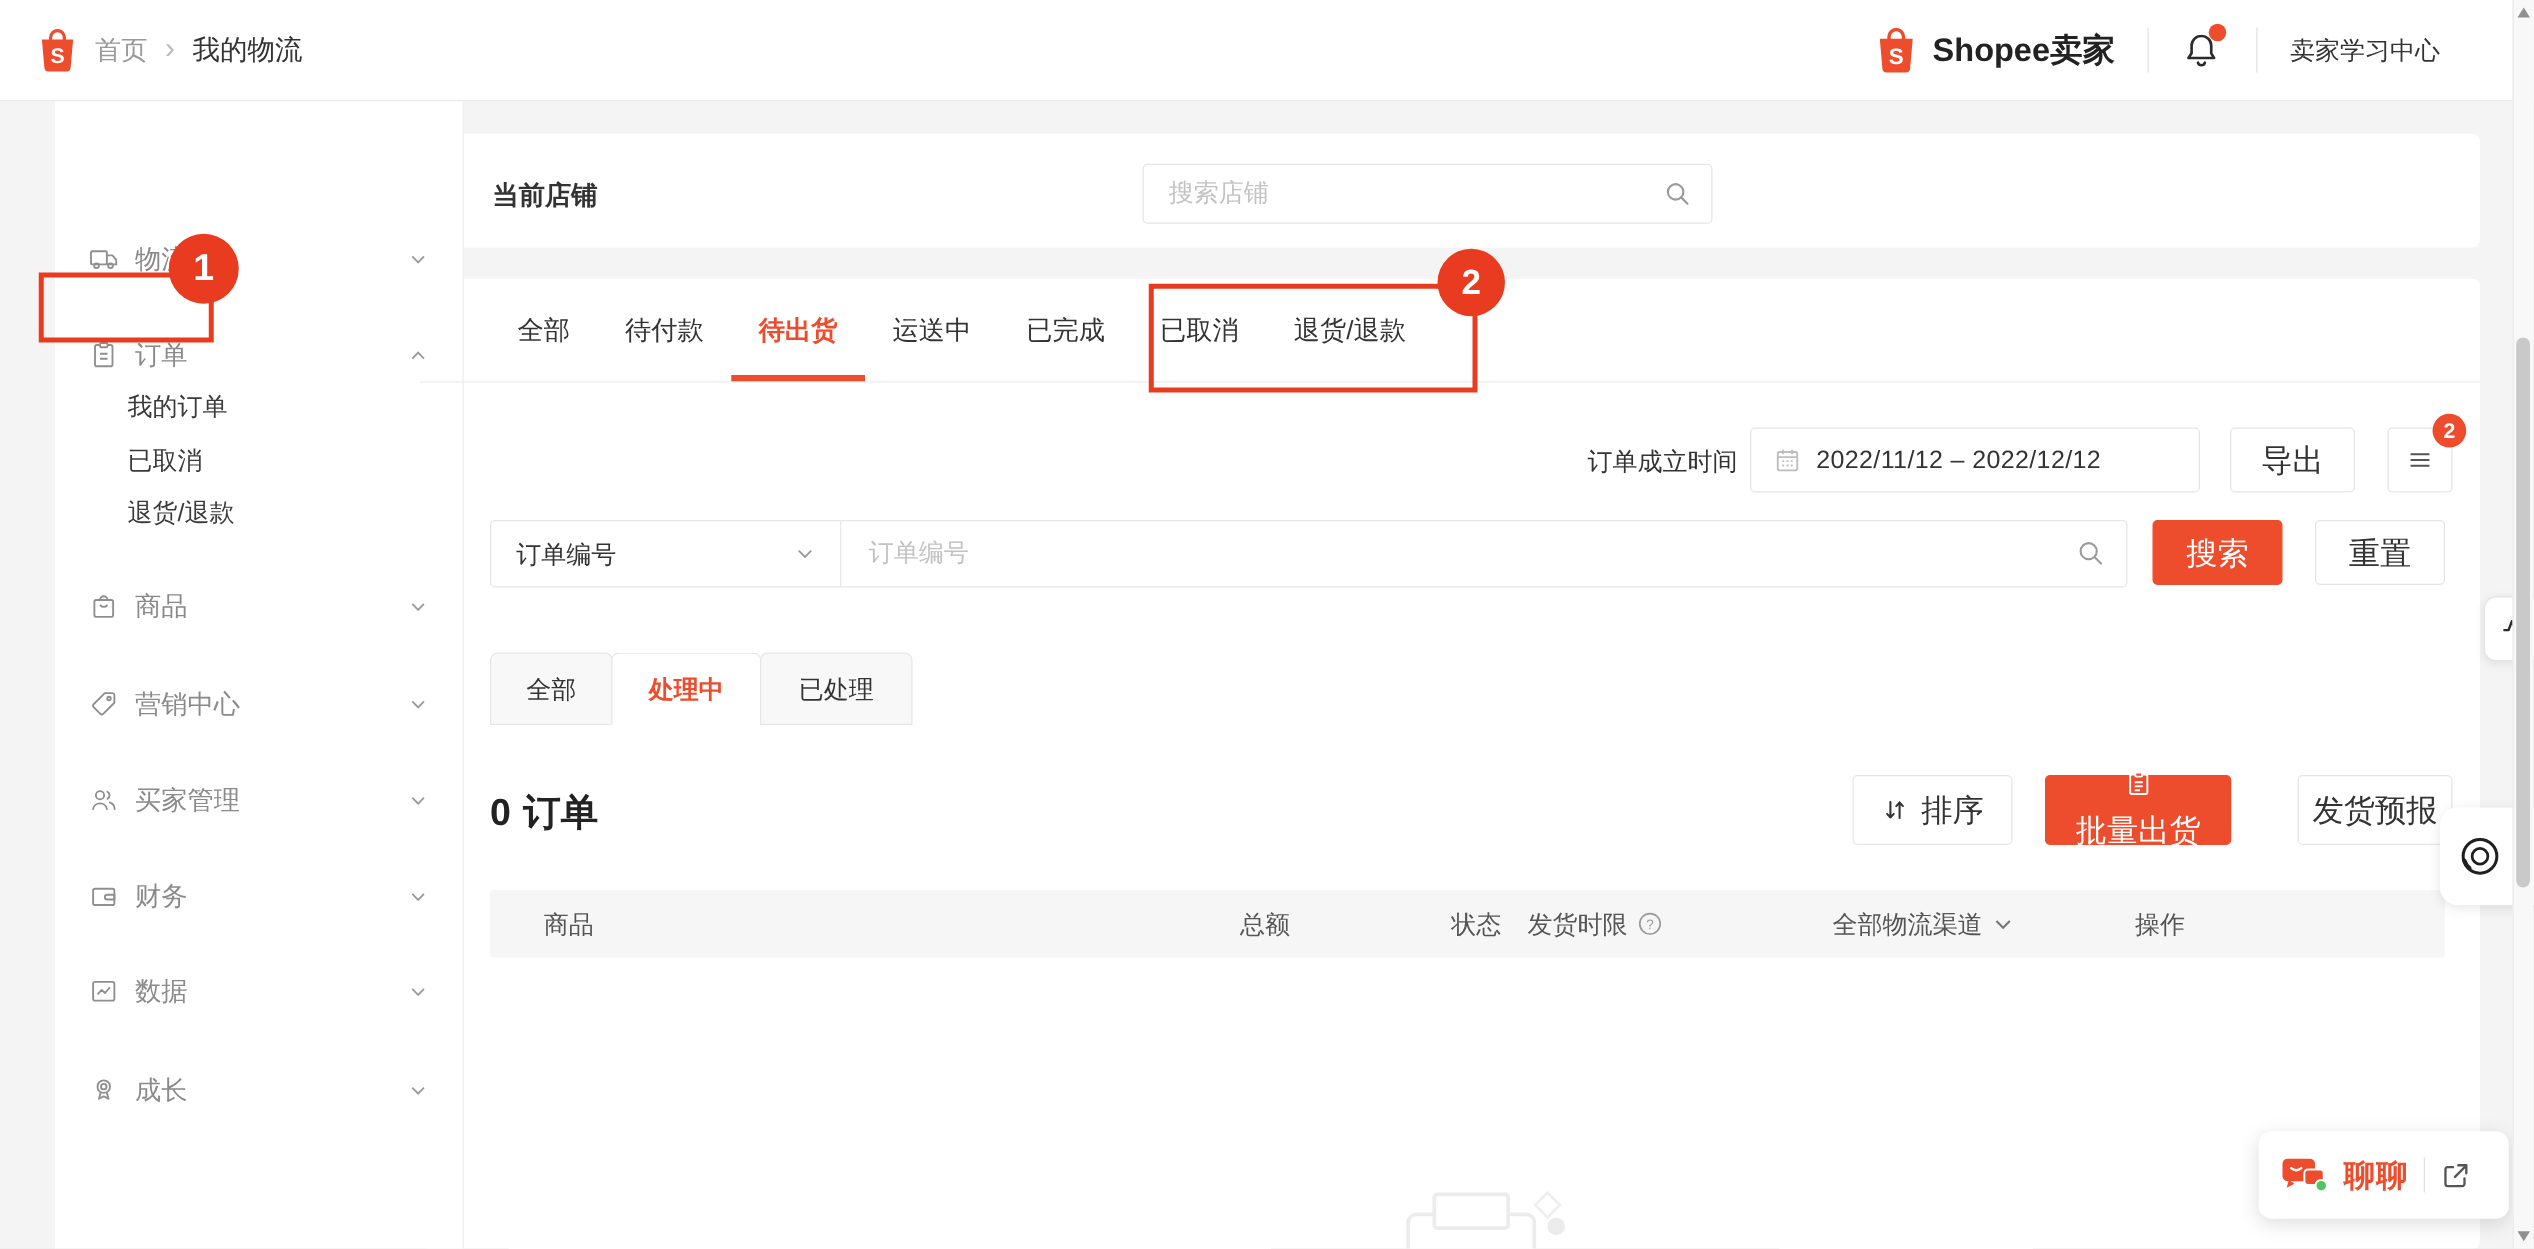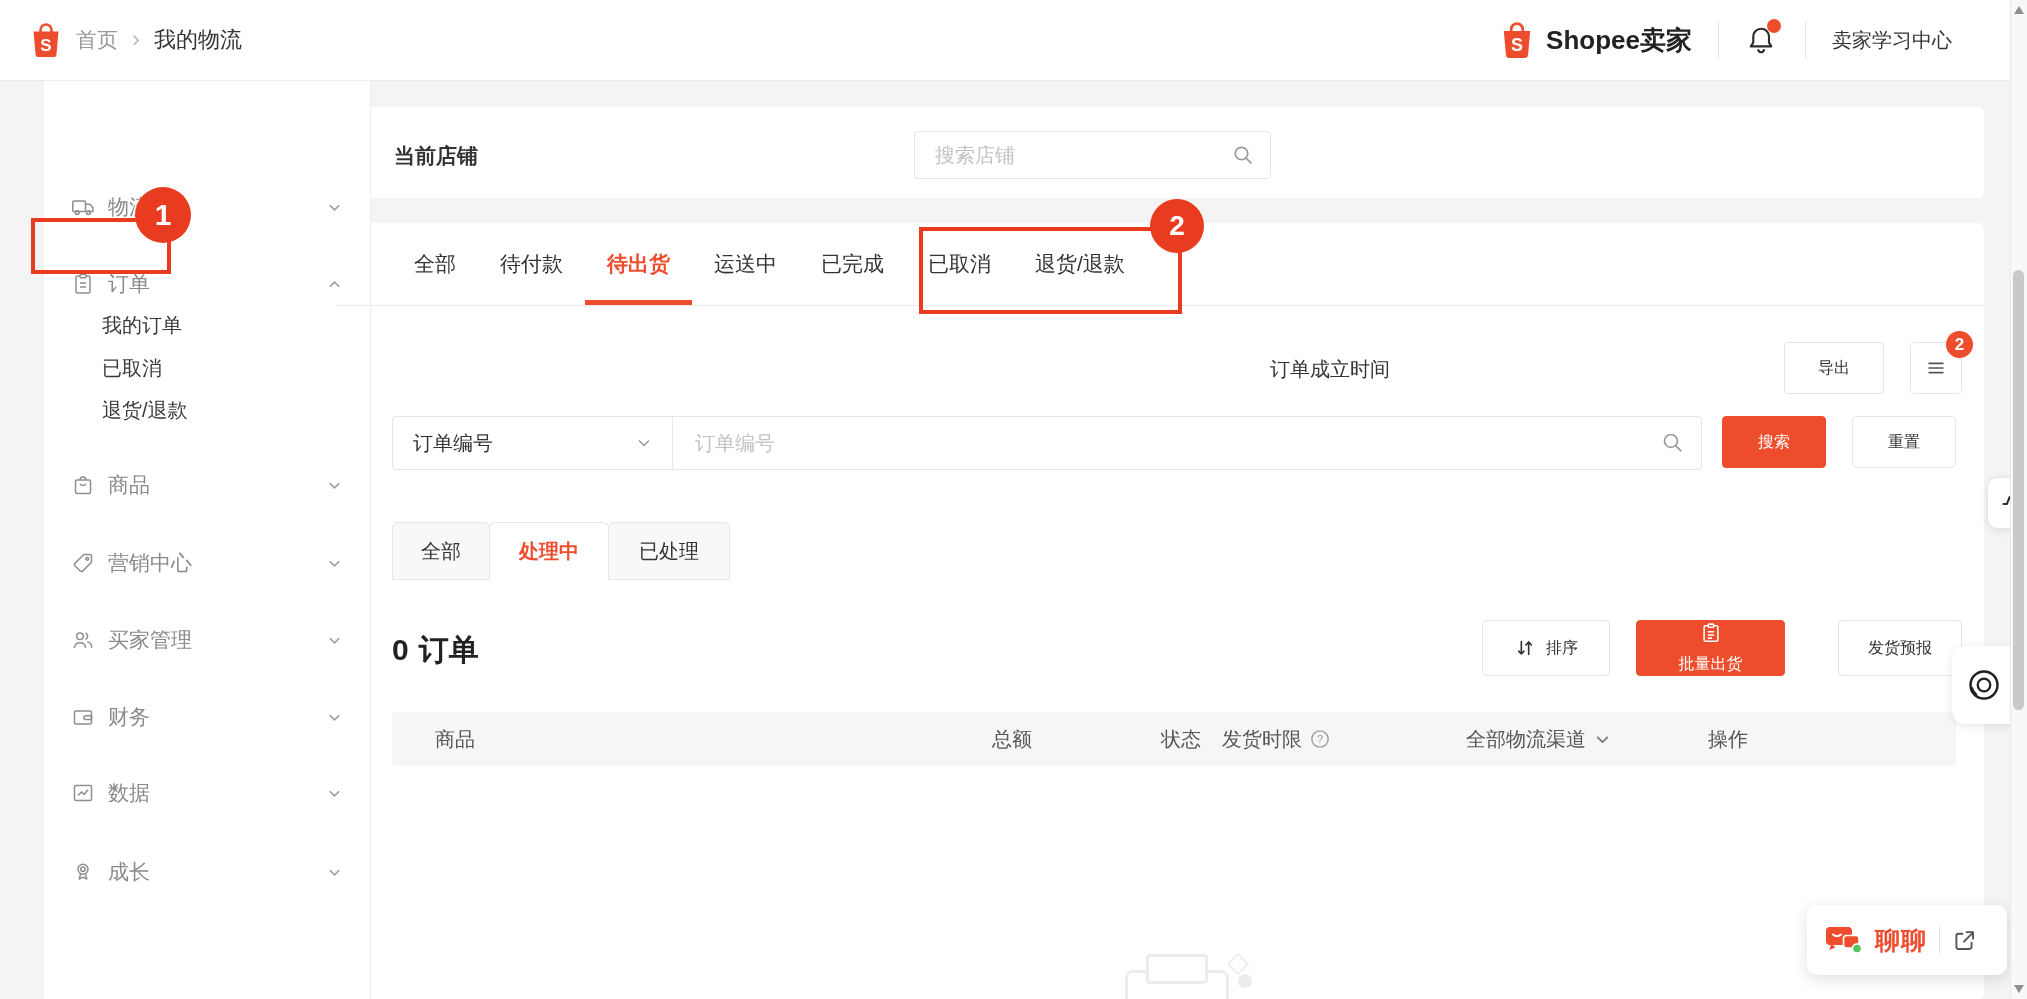--- a/index.html
+++ b/index.html
@@ -48,21 +48,21 @@
   .card{position:absolute;background:#fff;border-radius:6px;}
   .store-card{left:336px;top:107px;width:1648px;height:91px;}
   .main-card{left:336px;top:223px;width:1648px;height:776px;}
 
   
   .store-label{position:absolute;left:394px;top:142px;font-size:21px;font-weight:bold;z-index:3;}
   .store-box{position:absolute;left:512px;top:131px;width:376px;height:48px;background:#fff;
              border:1px solid #e5e5e5;border-radius:4px;display:flex;align-items:center;z-index:3;cursor:pointer;}
   .store-region{font-size:20px;color:#333;margin-left:20px;white-space:nowrap;}
   .store-blur{margin-left:10px;width:248px;height:20px;background:#d9d9d9;border-radius:9px;filter:blur(5px);}
-  .store-search{position:absolute;left:914px;top:131px;width:357px;height:48px;z-index:3;}
+  .store-search{position:absolute;left:914px;top:131px;width:456px;height:48px;z-index:3;}
   .store-search input{width:100%;height:100%;box-sizing:border-box;border:1px solid #e5e5e5;border-radius:4px;
                       padding:0 52px 0 20px;font-size:20px;color:#333;outline:none;
                       font-family:"Liberation Sans","DejaVu Sans",sans-serif;}
   input::placeholder{color:#c2c2c2;}
   .mag{position:absolute;right:16px;top:12px;}
 
   
   .order-tabs{position:absolute;left:392px;top:223px;height:82px;display:flex;align-items:center;z-index:3;}
   .otab{padding:0 22px;font-size:21px;color:#333;height:82px;display:flex;align-items:center;
         position:relative;cursor:pointer;white-space:nowrap;}
@@ -70,21 +70,21 @@
   .otab.active::after{content:"";position:absolute;left:0;right:0;bottom:0;height:5px;background:#ee4d2d;}
   .tabs-divider{position:absolute;left:336px;top:305px;width:1648px;height:1px;background:#ececec;z-index:2;}
 
   
   .date-label{position:absolute;left:1140px;top:356px;width:250px;text-align:right;font-size:20px;z-index:3;}
   .date-box{position:absolute;left:1400px;top:342px;width:360px;height:52px;border:1px solid #e5e5e5;
             border-radius:4px;background:#fff;display:flex;align-items:center;padding-left:18px;
             box-sizing:border-box;z-index:3;cursor:pointer;}
   .date-text{font-size:20px;color:#333;margin-left:12px;letter-spacing:.3px;}
   .btn{display:flex;align-items:center;justify-content:center;background:#fff;border:1px solid #e5e5e5;
-       border-radius:4px;font-size:16px;color:#333;cursor:pointer;box-sizing:border-box;gap:10px;}
+       border-radius:4px;font-size:25px;color:#333;cursor:pointer;box-sizing:border-box;gap:10px;}
   .btn-orange{background:#ee4d2d;border-color:#ee4d2d;color:#fff;}
   .export-btn{position:absolute;left:1784px;top:342px;width:100px;height:52px;z-index:3;}
   .menu-btn{position:absolute;left:1910px;top:342px;width:52px;height:52px;z-index:3;}
   .menu-badge{position:absolute;left:1946px;top:331px;width:27px;height:27px;border-radius:50%;
               background:#ee4d2d;color:#fff;font-size:17px;font-weight:bold;display:flex;
               align-items:center;justify-content:center;z-index:4;}
 
   
   .search-combo{position:absolute;left:392px;top:416px;width:1308px;height:52px;border:1px solid #e5e5e5;
                 border-radius:4px;background:#fff;display:flex;z-index:3;}
@@ -355,20 +355,30 @@
     <div class="otab">已完成</div>
     <div class="otab">已取消</div>
     <div class="otab">退货/退款</div>
   </nav>
   <div class="tabs-divider"></div>
 
   <div class="anno-box box2"></div>
   <div class="anno-circle c2">2</div>
 
   <div class="date-label">订单成立时间</div>
+  <div class="date-box">
+    <span>
+      <svg width="22" height="22" viewBox="0 0 24 24" fill="none" stroke="#bdbdbd" stroke-width="1.6">
+        <rect x="3.5" y="5" width="17" height="16" rx="1.5"></rect>
+        <path d="M3.5 9.5h17M8 3v4M16 3v4"></path>
+        <path d="M7.5 13h1.6M11.2 13h1.6M14.9 13h1.6M7.5 16.8h1.6M11.2 16.8h1.6M14.9 16.8h1.6"></path>
+      </svg>
+    </span>
+    <span class="date-text">2022/11/12 – 2022/12/12</span>
+  </div>
   <button class="btn export-btn">导出</button>
   <button class="btn menu-btn">
     <span>
       <svg width="22" height="22" viewBox="0 0 24 24" stroke="#555" stroke-width="1.9" stroke-linecap="round">
         <path d="M4.5 7h15M4.5 12h15M4.5 17h15"></path>
       </svg>
     </span>
   </button>
   <div class="menu-badge">2</div>
 

